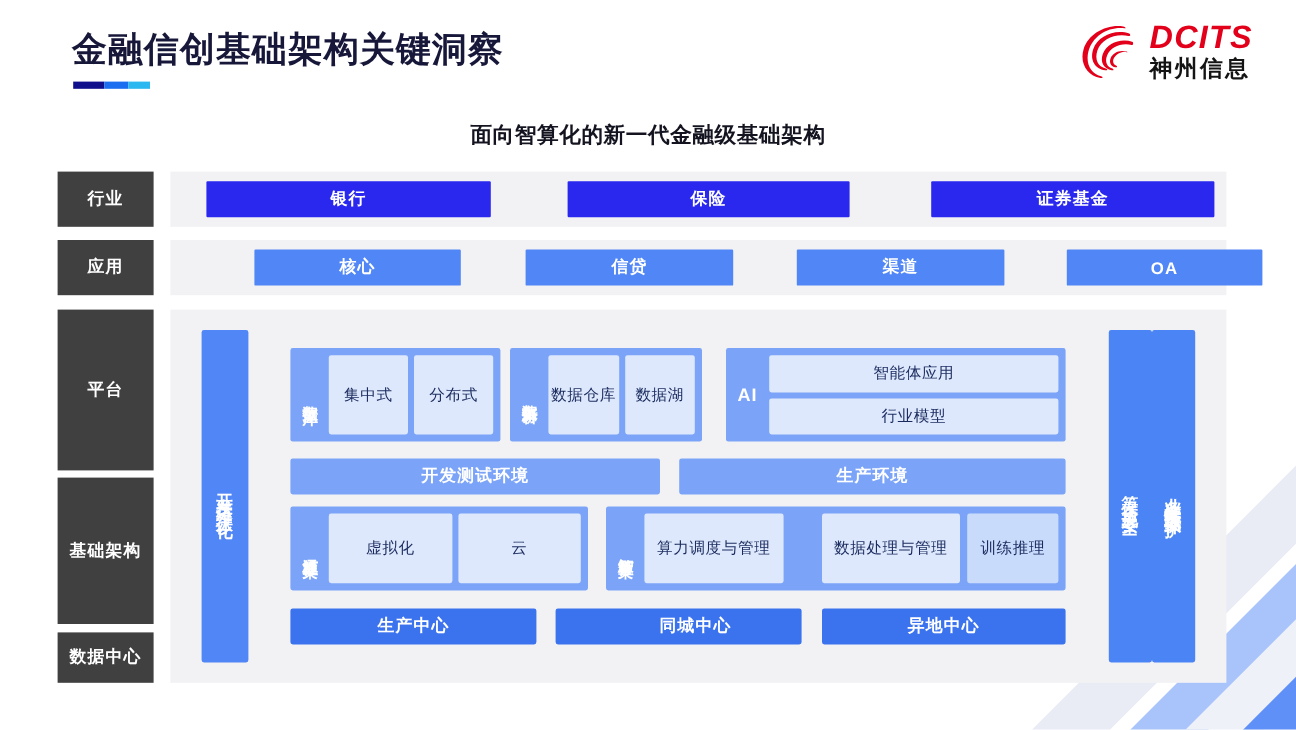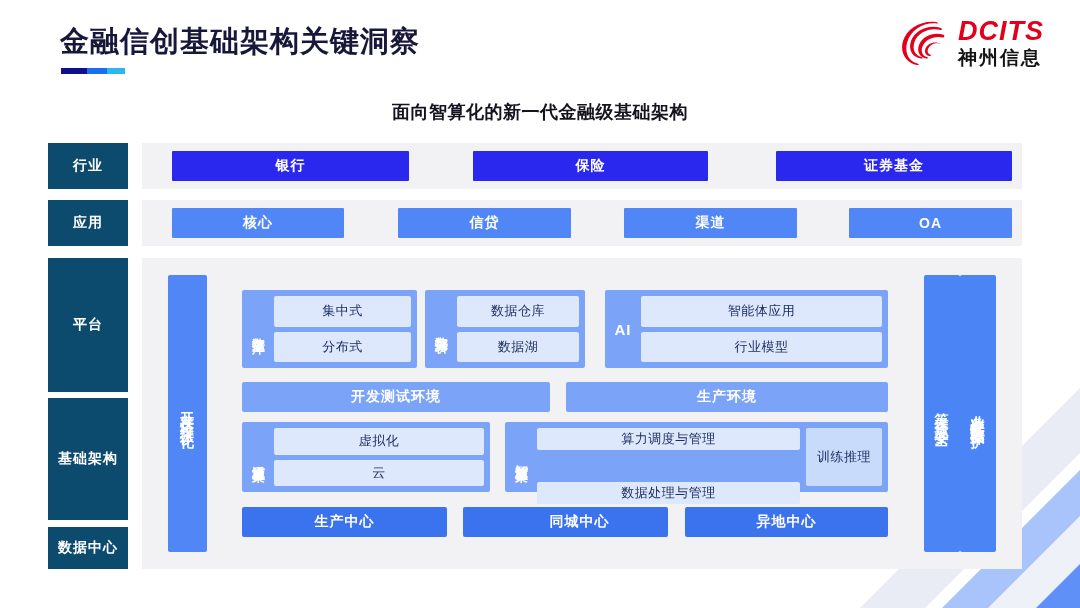--- a/index.html
+++ b/index.html
@@ -95,21 +95,21 @@
   
   .diagram {
     position: absolute;
     left: 0; top: 138px;
     width: 1080px; height: 440px;
     z-index: 2;
   }
 
   .nav-label {
     position: absolute;
-    background: #0c4a6e;
+    background: #404040;
     color: #ffffff;
     font-size: 14px;
     font-weight: 700;
     letter-spacing: 1px;
     display: flex;
     align-items: center;
     justify-content: center;
     left: 48px;
     width: 80px;
   }
@@ -135,21 +135,21 @@
     display: flex;
     align-items: center;
     justify-content: center;
     color: #ffffff;
     font-weight: 700;
     font-size: 14px;
     letter-spacing: 1px;
     border-radius: 1px;
   }
   .pill-industry { background: #2a28ee; height: 30px; top: 8px; }
-  .pill-app      { background: #5086f5; height: 30px; top: 8px; }
+  .pill-app      { background: #5086f5; height: 30px; top: 8px; margin-left: 40px; }
 
   
   .panel {
     position: absolute;
     left: 142px; top: 120px;
     width: 880px; height: 311px;
     background: #f2f2f4;
   }
 
   .vbar {
@@ -186,21 +186,21 @@
     letter-spacing: 1px;
     display: flex;
     align-items: center;
     justify-content: center;
     width: 20px;
     flex: 0 0 auto;
   }
   .group-cells {
     flex: 1 1 auto;
     display: flex;
-    flex-direction: column;
+    flex-direction: row;
     gap: 5px;
   }
   .group-cells.two-col {
     flex-direction: row;
     gap: 6px;
   }
   .col { flex: 1 1 0; display: flex; flex-direction: column; gap: 5px; justify-content: space-between; }
   .cell {
     background: #dde8fc;
     color: #1a2a5e;

